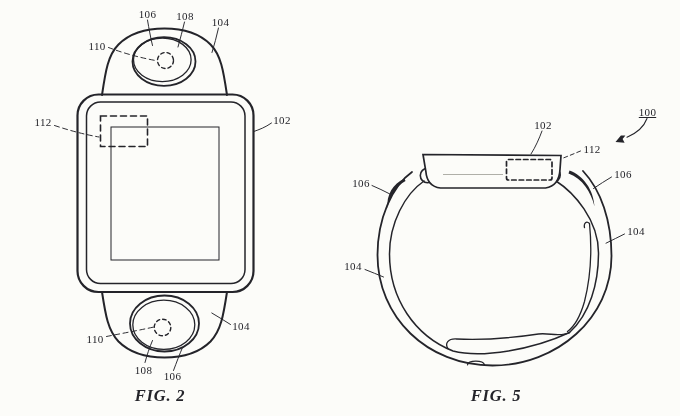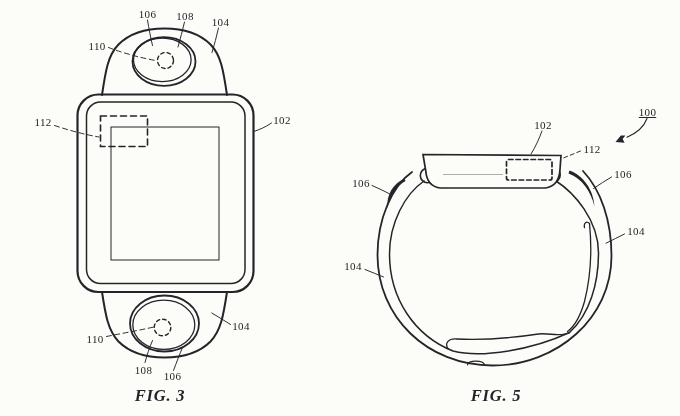--- a/index.html
+++ b/index.html
@@ -98,21 +98,21 @@
   <span class="ref" style="left:147.5px;top:13.5px;">106</span>
   <span class="ref" style="left:185px;top:15.5px;">108</span>
   <span class="ref" style="left:220.5px;top:21.5px;">104</span>
   <span class="ref" style="left:97px;top:45.5px;">110</span>
   <span class="ref" style="left:43px;top:122px;">112</span>
   <span class="ref" style="left:282px;top:120px;">102</span>
   <span class="ref" style="left:241px;top:326px;">104</span>
   <span class="ref" style="left:95px;top:338.5px;">110</span>
   <span class="ref" style="left:143.5px;top:369.5px;">108</span>
   <span class="ref" style="left:172.5px;top:376px;">106</span>
-  <div class="caption" style="left:160px;top:395.5px;">FIG. 3</div>
+  <div class="caption" style="left:160px;top:395.5px;">FIG. 2</div>
 
   <span class="ref" style="left:543px;top:124.5px;">102</span>
   <span class="ref" style="left:647.5px;top:112px;text-decoration:underline;">100</span>
   <span class="ref" style="left:592px;top:149px;">112</span>
   <span class="ref" style="left:623px;top:174px;">106</span>
   <span class="ref" style="left:361px;top:182.5px;">106</span>
   <span class="ref" style="left:636px;top:231px;">104</span>
   <span class="ref" style="left:353px;top:266px;">104</span>
   <div class="caption" style="left:496px;top:395.5px;">FIG. 5</div>
 

